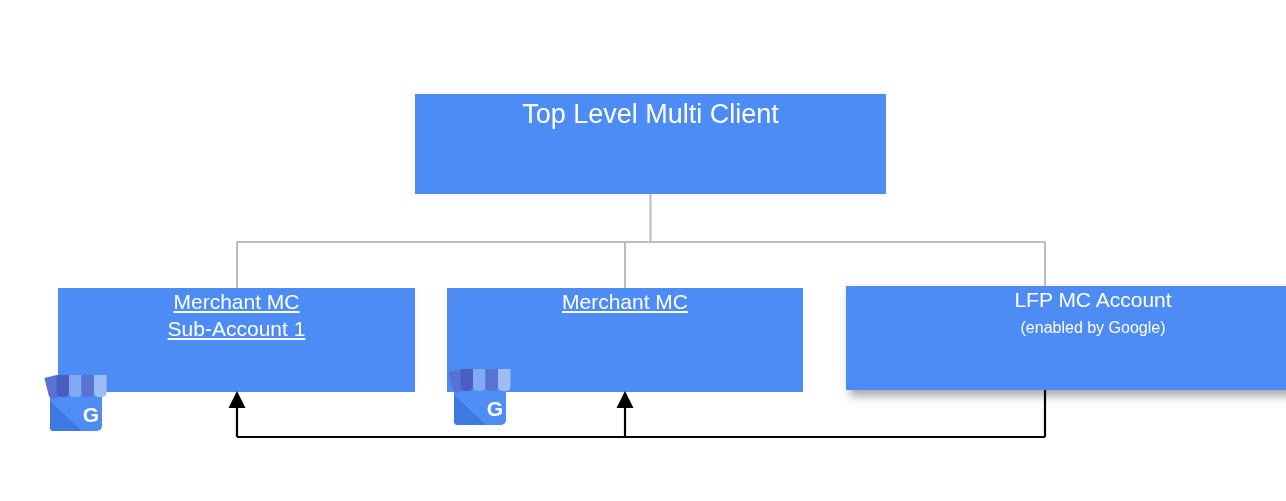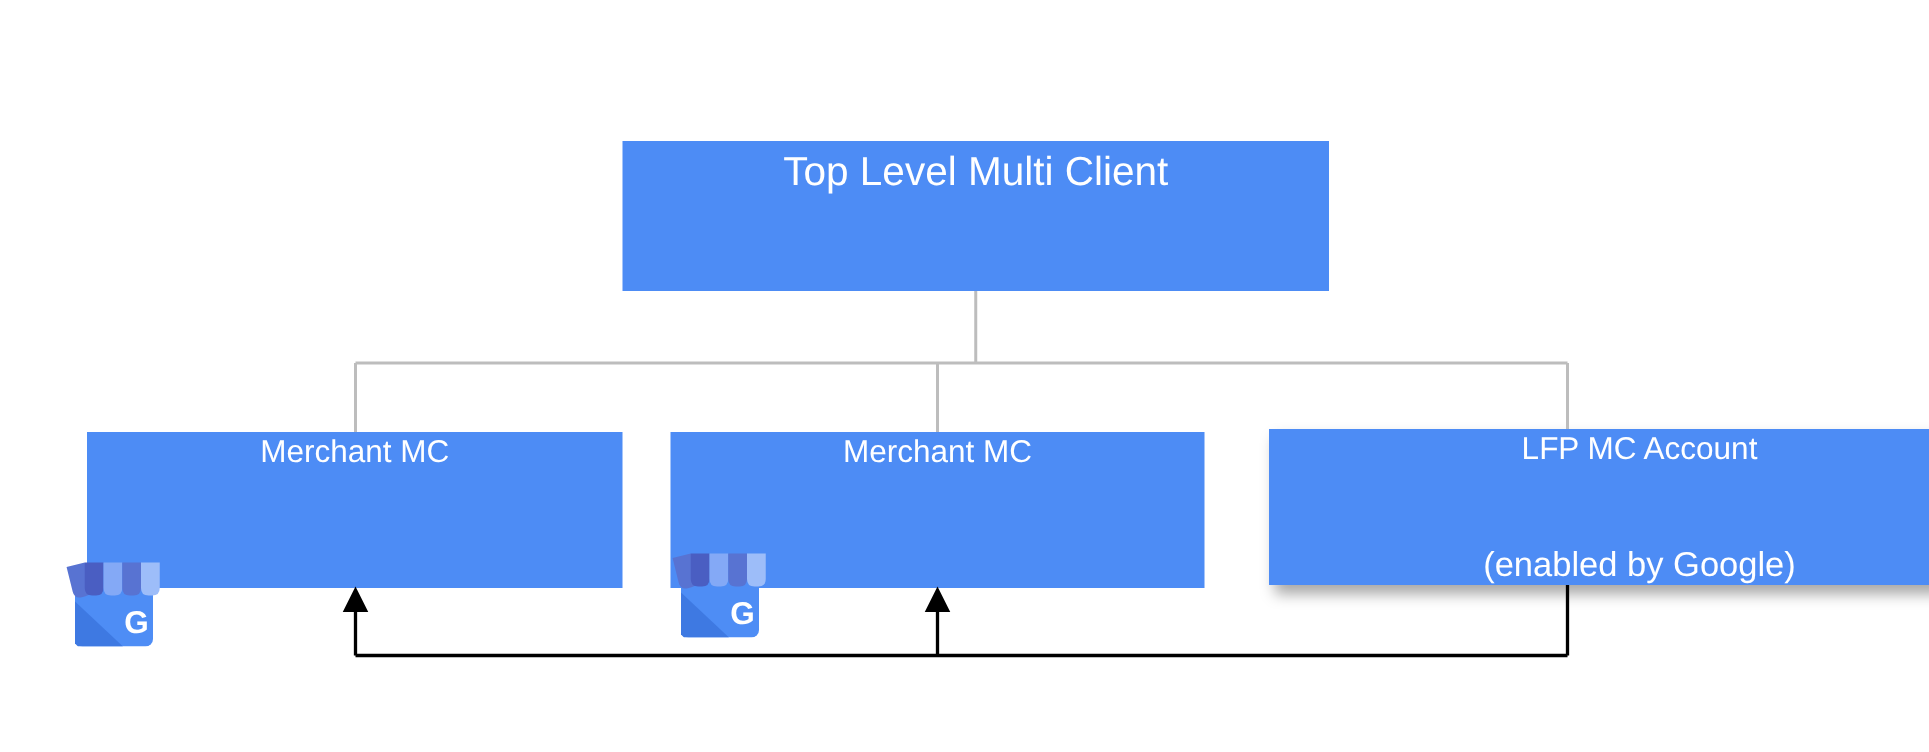--- a/index.html
+++ b/index.html
@@ -18,42 +18,42 @@
     z-index: 3;
     pointer-events: none;
   }
   .node {
     position: absolute;
     background: var(--node-fill, #4d8cf5);
     color: var(--node-text, #ffffff);
     display: flex;
     flex-direction: column;
     align-items: center;
-    justify-content: space-between;
+    justify-content: flex-start;
     text-align: center;
     z-index: 2;
   }
   .node .line { display: block; }
   .node-mca {
     left: 415px; top: 94px; width: 471px; height: 100px;
     font-size: 27px; line-height: 41px;
   }
   .node-sub {
     top: 288px; height: 104px;
-    font-size: 21px; line-height: 27px;
+    font-size: 21px; line-height: 27px; text-decoration: underline;
   }
   .node-sub1 { left: 58px;  width: 357px; }
   .node-sub2 { left: 447px; width: 356px; }
   .node-lfp {
     left: 846px; top: 286px; width: 398px; height: 104px;
     font-size: 21px; line-height: 28px;
     box-shadow: 4px 6px 9px rgba(0,0,0,0.35);
     padding-left: 48px;
   }
-  .node-lfp .line2 { font-size: 23px; }
+  .node-lfp .line2 { font-size: 16px; }
   .biz-icon {
     position: absolute;
     width: 68px; height: 62px;
     z-index: 4;
   }
   .biz-icon-1 { left: 42px;  top: 369px; }
   .biz-icon-2 { left: 446px; top: 363px; }
   .biz-icon svg { display: block; width: 68px; height: 62px; }
   .biz-icon text {
     font-family: "Liberation Sans", "DejaVu Sans", sans-serif;
@@ -86,20 +86,21 @@
       <polygon points="625,391 616.5,408 633.5,408"></polygon>
     </g>
   </svg>
 
   <div class="node node-mca">
     <span class="line line1">Top Level Multi Client</span>
   </div>
 
   <div class="node node-sub node-sub1">
     <span class="line line1">Merchant MC</span>
+    <span class="line line2">Sub-Account 1</span>
   </div>
 
   <div class="node node-sub node-sub2">
     <span class="line line1">Merchant MC</span>
   </div>
 
   <div class="node node-lfp">
     <span class="line line1">LFP MC Account</span>
     <span class="line line2">(enabled by Google)</span>
   </div>

